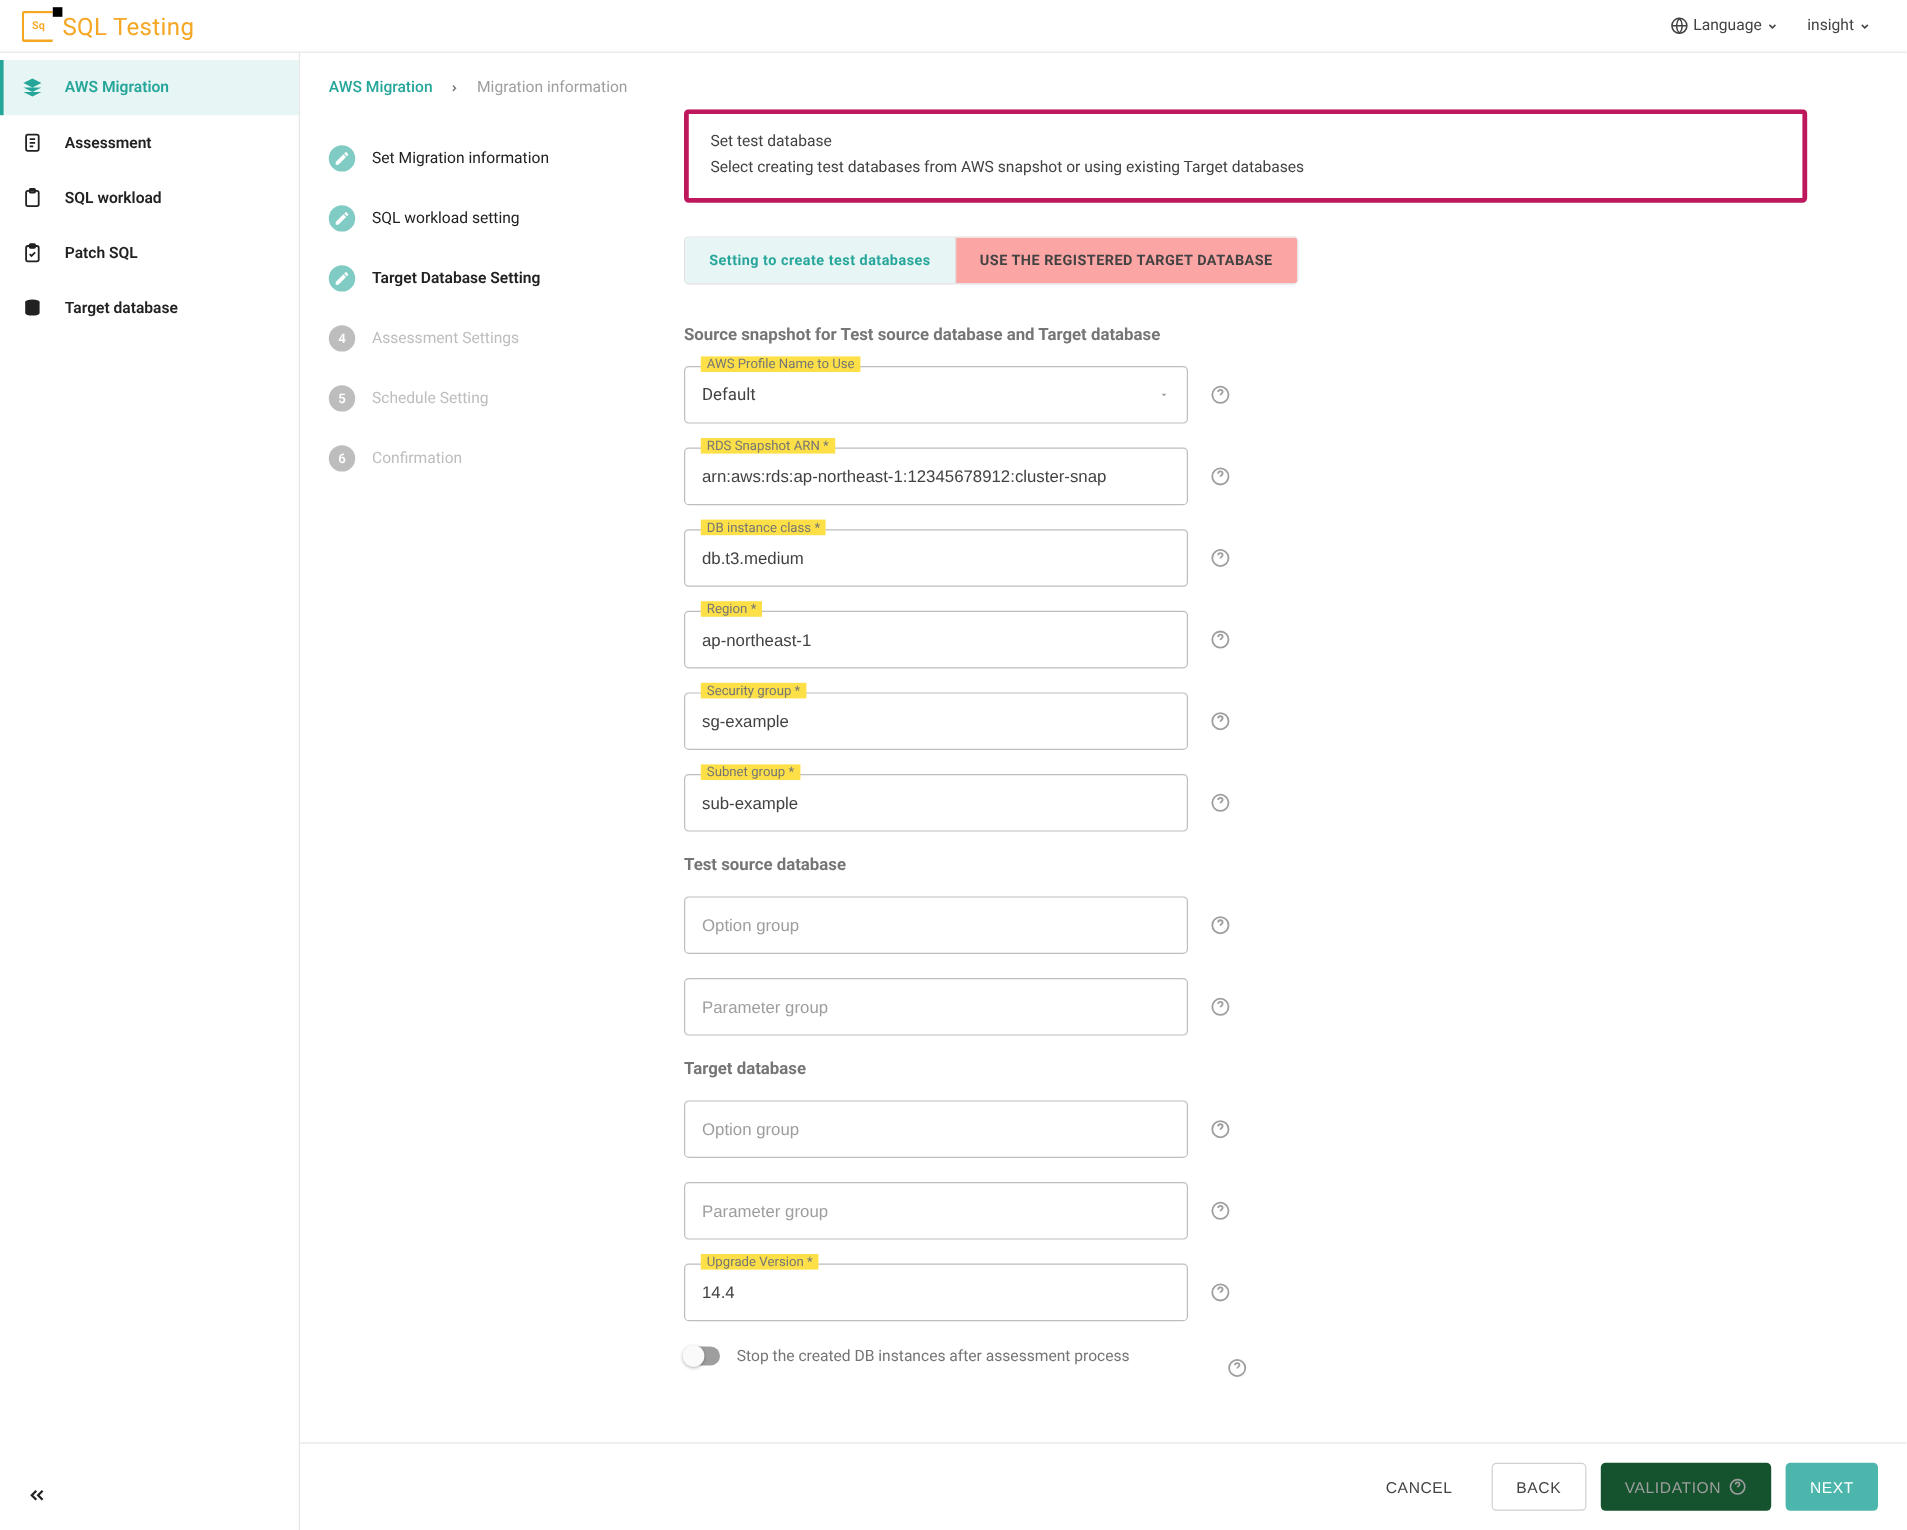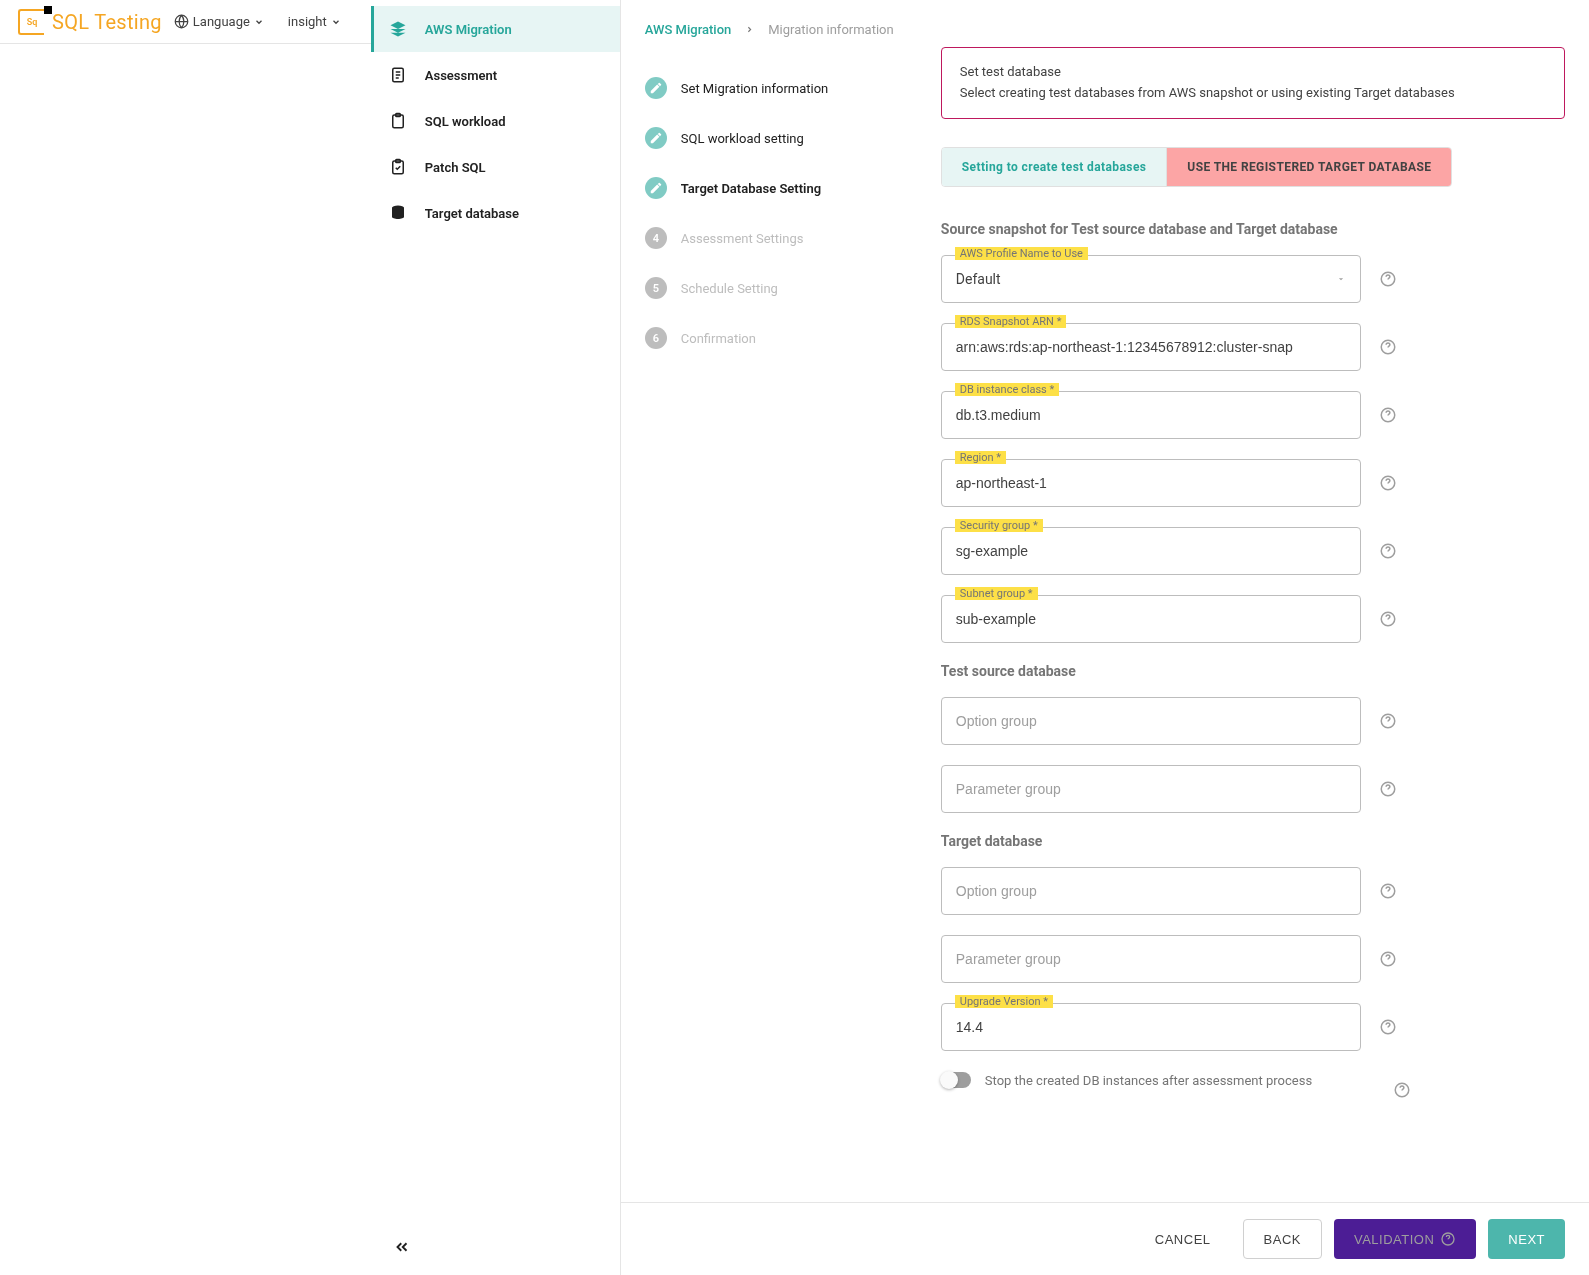--- a/index.html
+++ b/index.html
@@ -1,18 +1,18 @@
 <!DOCTYPE html>
 <html><head>
 <meta charset="utf-8">
 <style>
   * { box-sizing: border-box; margin: 0; padding: 0; }
   body { font-family: 'Roboto', 'Helvetica Neue', Arial, sans-serif; font-size: 14px; color: #212121; background: #fff; }
 
-  .app { display: flex; height: 100vh; min-height: 1275px; }
+  .app { display: flex; flex-direction: column; height: 100vh; min-height: 1275px; }
 
   
   .topbar { height: 44px; display: flex; align-items: center; padding: 0 18px; border-bottom: 1px solid #e5e5e5; }
   .logo { display: flex; align-items: center; gap: 8px; }
   .logo-mark { width: 26px; height: 26px; border: 2px solid #f5a623; border-right: none; border-radius: 3px 0 0 3px; position: relative; display:flex; align-items:center; justify-content:center; font-size:9px; color:#f5a623; font-weight:600;}
   .logo-mark::after { content:""; position:absolute; top:-5px; right:-8px; width:8px; height:8px; background:#000; }
   .logo-text { font-size: 20px; font-weight: 400; color: #f5a623; letter-spacing: 0.3px; }
   .topbar-spacer { flex: 1; }
   .top-btn { display: flex; align-items: center; gap: 4px; padding: 6px 12px; font-size: 13px; color: #424242; cursor: pointer; }
   .top-btn svg.globe { width: 15px; height: 15px; }
@@ -47,21 +47,21 @@
   .step.done .step-ind { background: #80cbc4; }
   .step.done .step-ind svg { width: 14px; height: 14px; fill:#fff;}
   .step.current { font-weight: 600; }
   .step.current .step-ind { background: #80cbc4; }
   .step.current .step-ind svg { width: 14px; height: 14px; fill:#fff;}
   .step.pending { color: #bdbdbd; }
   .step.pending .step-ind { background: #bdbdbd; color: #fff; }
 
   
   .form-area { flex: 1; padding: 0 24px 0 0; max-width: 960px; }
-  .info-box { border: 1px solid #be185d; border-radius: 4px; padding: 14px 18px; margin-bottom: 28px; font-size: 13px; line-height: 1.6; color:#424242;}
+  .info-box { border: 4px solid #be185d; border-radius: 4px; padding: 14px 18px; margin-bottom: 28px; font-size: 13px; line-height: 1.6; color:#424242;}
   .info-box .title { font-weight: 400; color:#424242;}
 
   .tabs { display: inline-flex; border: 1px solid #e0e0e0; border-radius: 4px; overflow: hidden; margin-bottom: 26px; }
   .tab { padding: 12px 20px; font-size: 12px; font-weight: 700; letter-spacing: 0.4px; cursor: pointer; text-transform:none;}
   .tab.active { background: #e7f5f4; color: #26a69a; }
   .tab:not(.active) { background:#fca5a5; color:#424242; border-left:1px solid #e0e0e0;}
 
   .section-title { font-size: 14px; font-weight: 700; color: #757575; margin: 8px 0 18px; }
 
   .field-row { display: flex; align-items: center; gap: 18px; margin-bottom: 20px; }
@@ -78,21 +78,21 @@
   .toggle { width: 30px; height: 16px; background:#9e9e9e; border-radius:8px; position:relative; flex-shrink:0; cursor:pointer;}
   .toggle::after { content:""; position:absolute; width:18px; height:18px; background:#fafafa; border-radius:50%; top:-1px; left:-1px; box-shadow:0 1px 3px rgba(0,0,0,0.3);}
   .toggle-row .text { flex:1; line-height:1.5;}
   .toggle-row-wrap { display:flex; align-items:center; gap:32px;}
 
   
   .footer { position: sticky; bottom:0; border-top: 1px solid #e5e5e5; padding: 16px 24px; display: flex; justify-content: flex-end; gap: 12px; background: #fff; }
   .btn { height: 40px; padding: 0 20px; border-radius: 4px; font-size: 13px; font-weight: 400; letter-spacing: 0.5px; cursor: pointer; display:flex; align-items:center; gap:6px; border:none; }
   .btn.cancel { background: transparent; color: #424242; }
   .btn.back { background: #fff; border: 1px solid #d0d0d0; color: #424242; }
-  .btn.validation { background: #4c1d95; color: #9e9e9e; cursor: not-allowed; }
+  .btn.validation { background: #14532d; color: #9e9e9e; cursor: not-allowed; }
   .btn.validation svg { width:16px; height:16px;}
   .btn.next { background: #4db6ac; color: #fff; }
 </style>
 </head>
 <body>
 
 <div class="app">
 
   <div class="topbar">
     <div class="logo">

